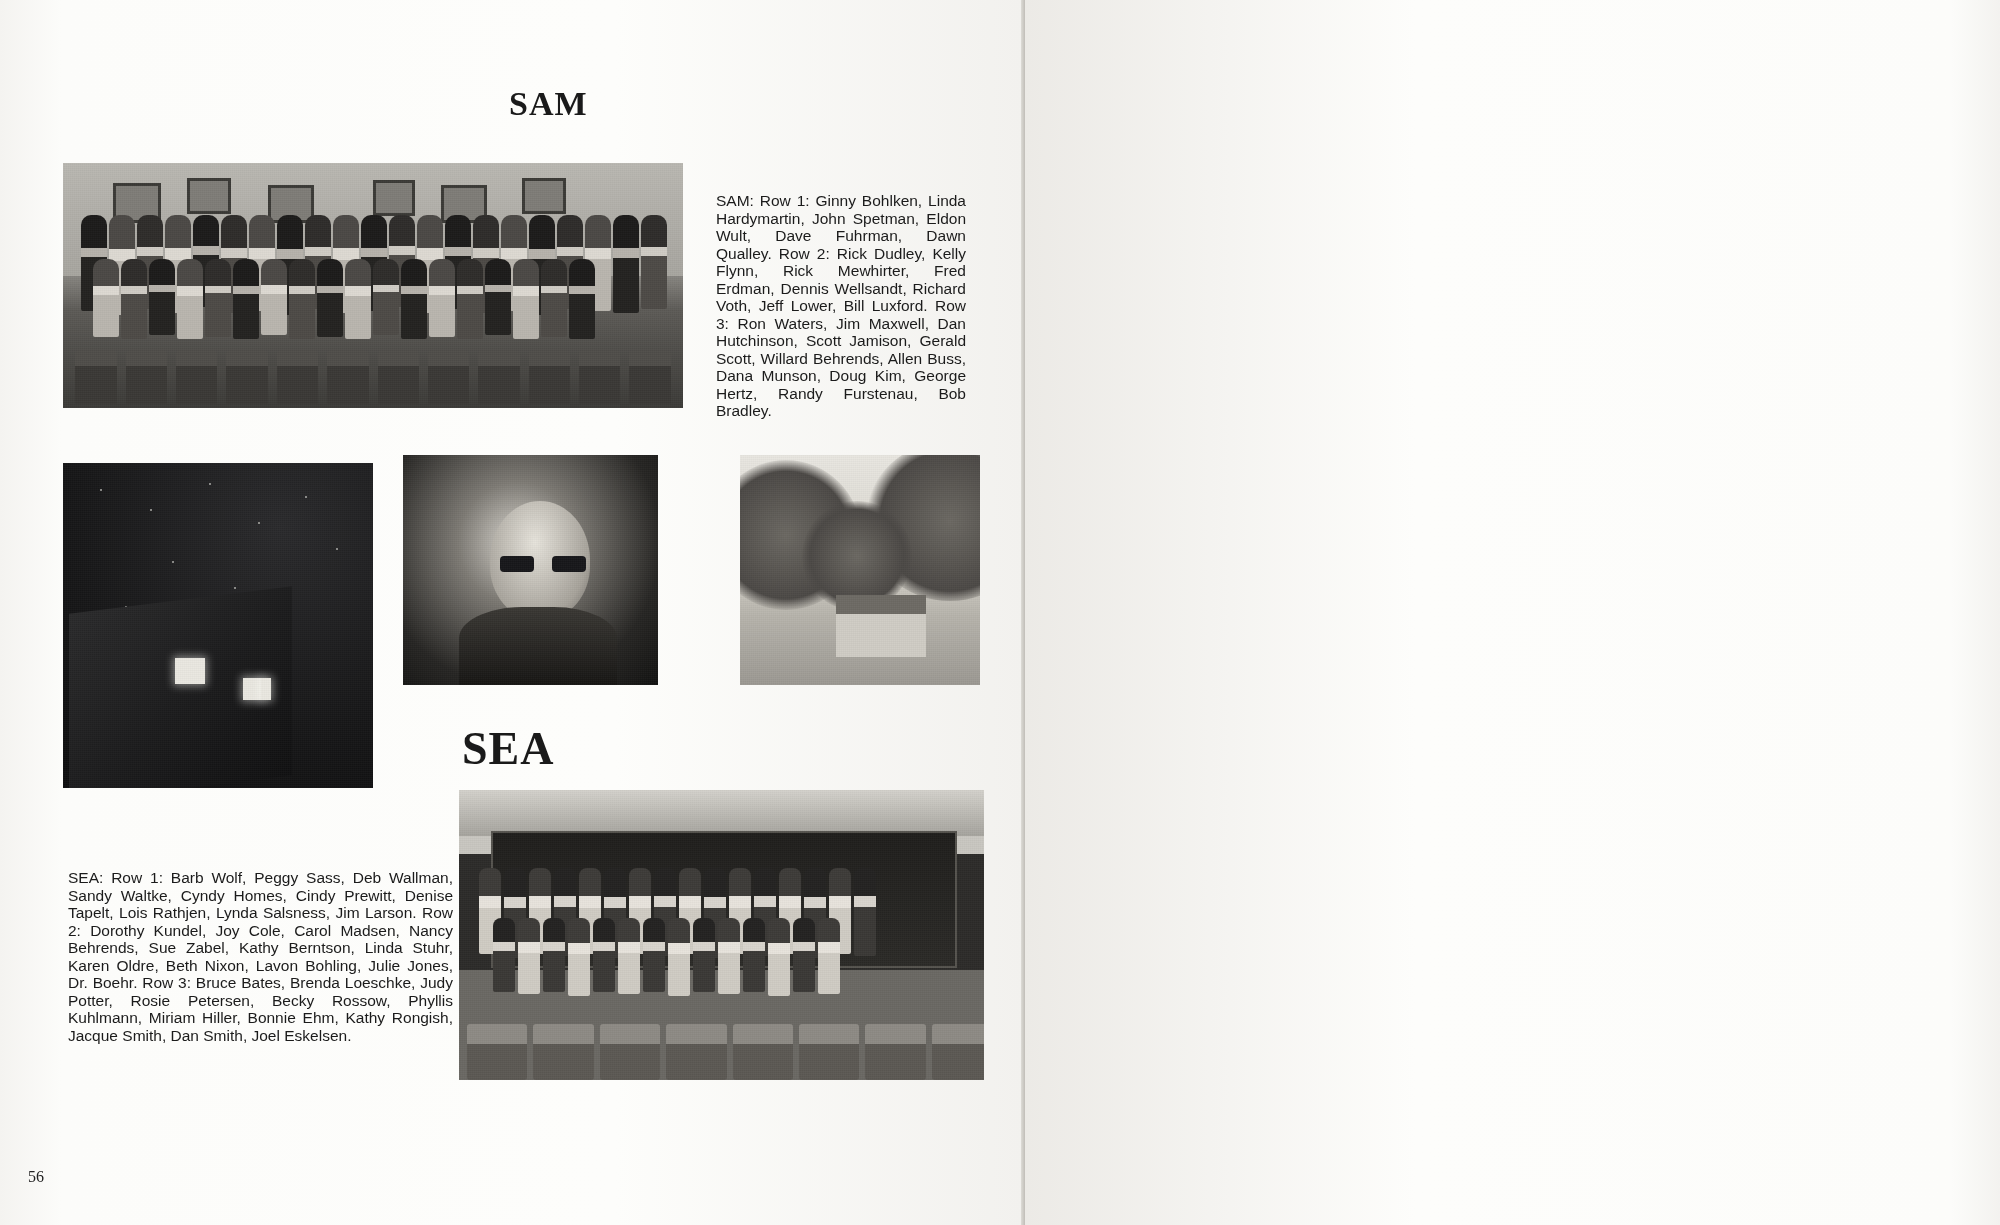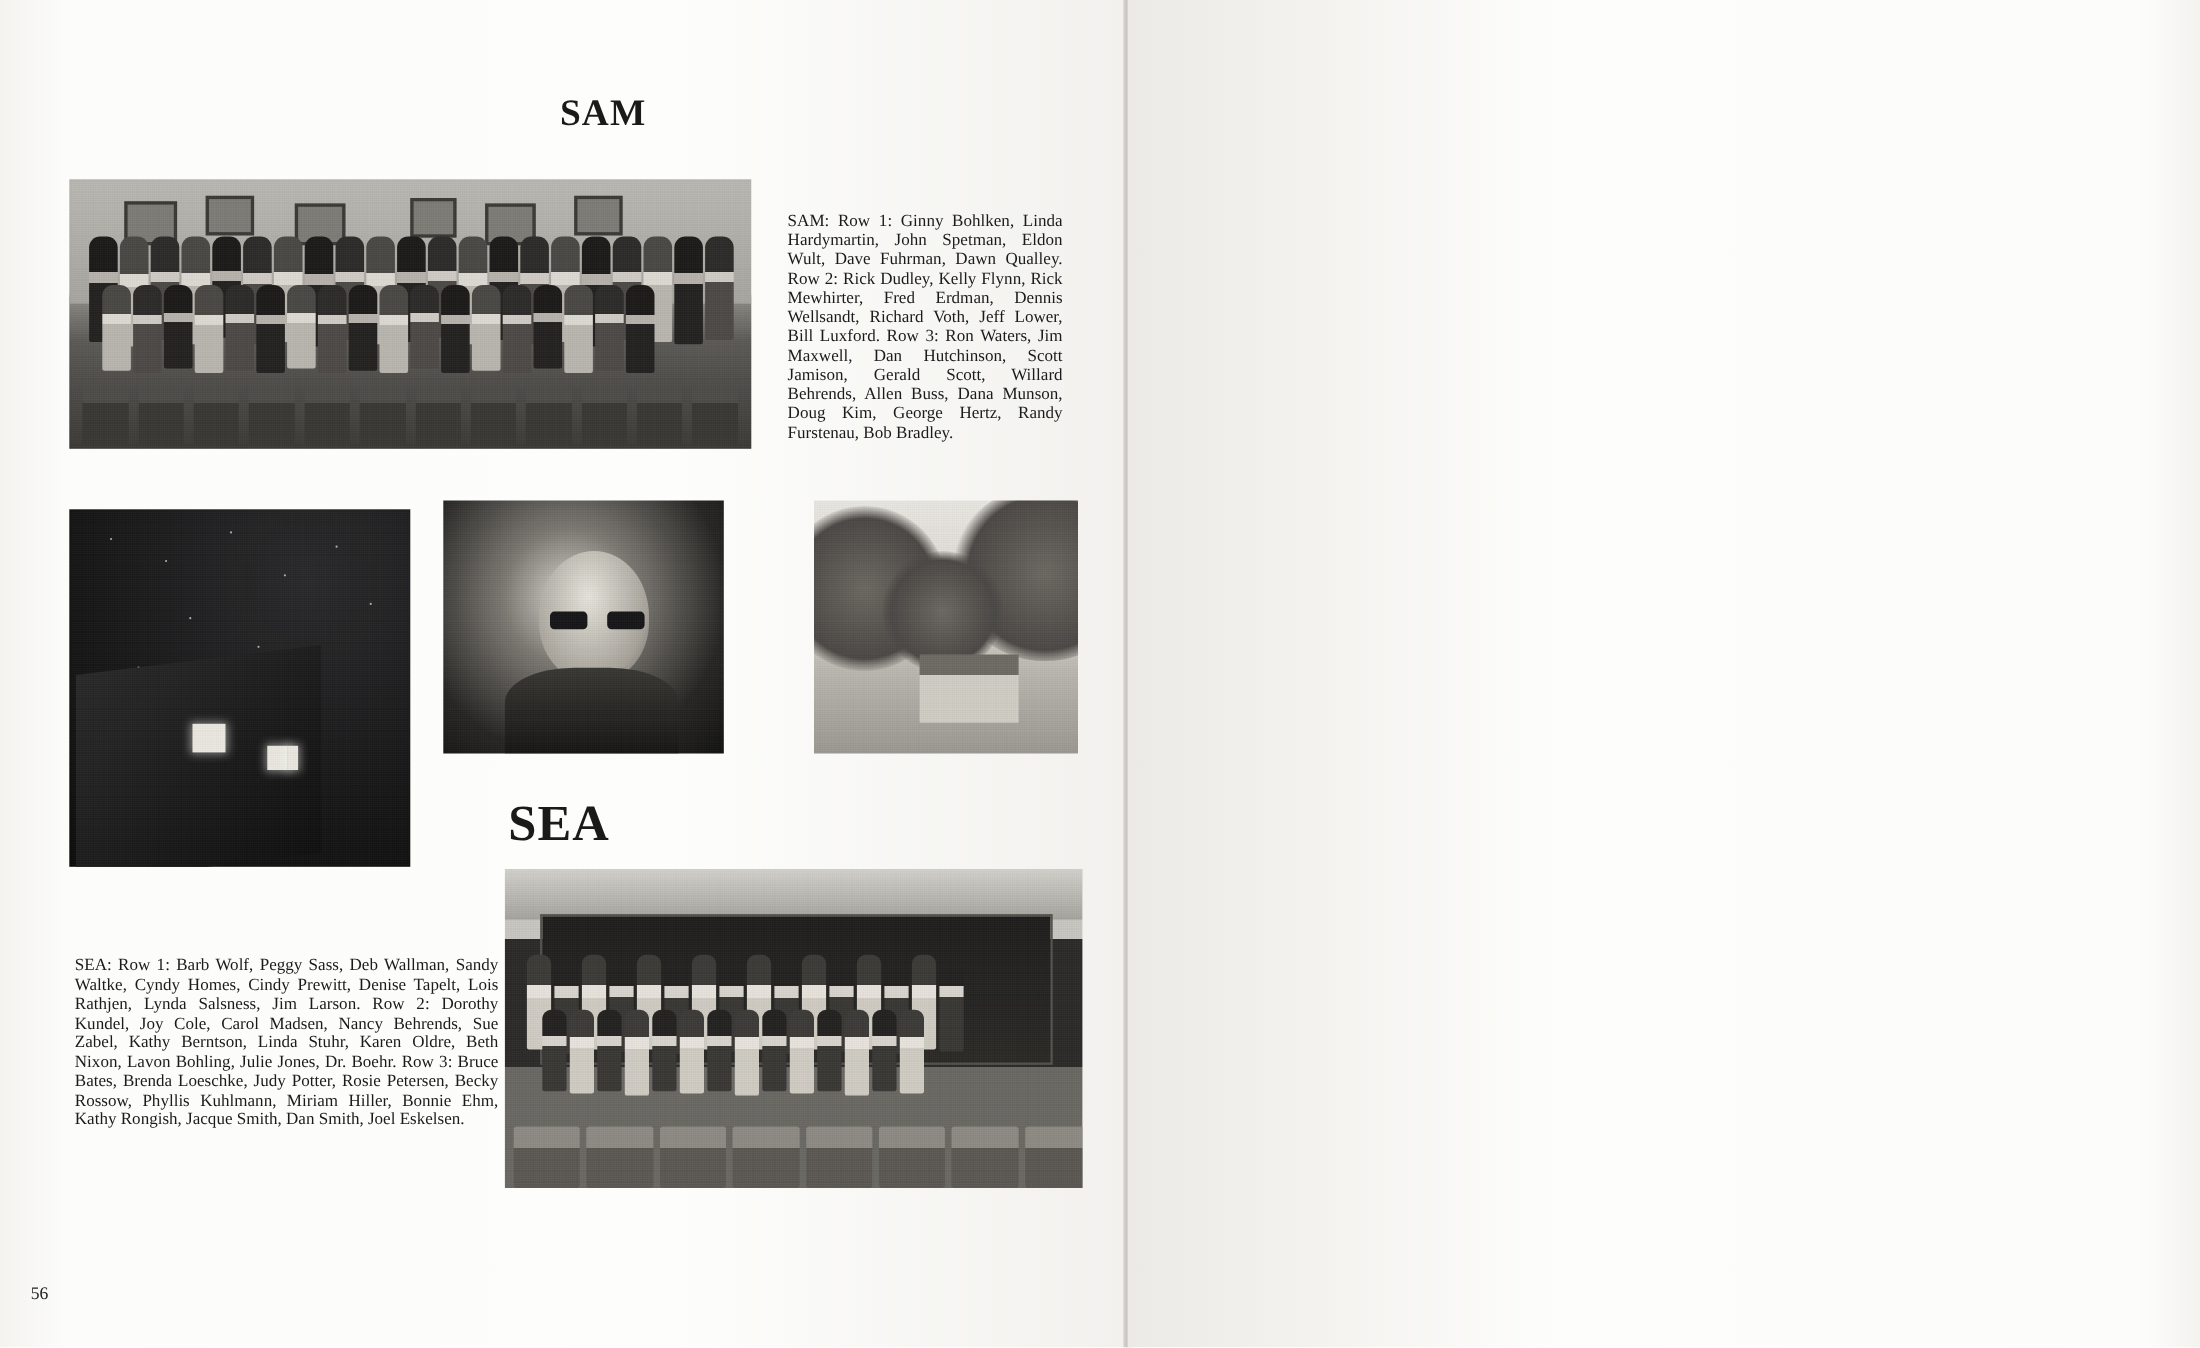--- a/index.html
+++ b/index.html
@@ -60,21 +60,21 @@
     margin-left: 39px;
   }
   #heading-sea {
     left: 462px; top: 722px;
     font-size: 46px;
   }
 
   
   .caption {
     position: absolute;
-    font-family: Liberation Serif, serif;
+    font-family: Liberation Sans, sans-serif;
     font-size: 15.5px;
     line-height: 17.5px;
     color: #1b1b1b;
     text-align: justify;
     text-justify: inter-word;
   }
   #caption-sam {
     left: 716px; top: 192px;
     width: 250px;
   }

